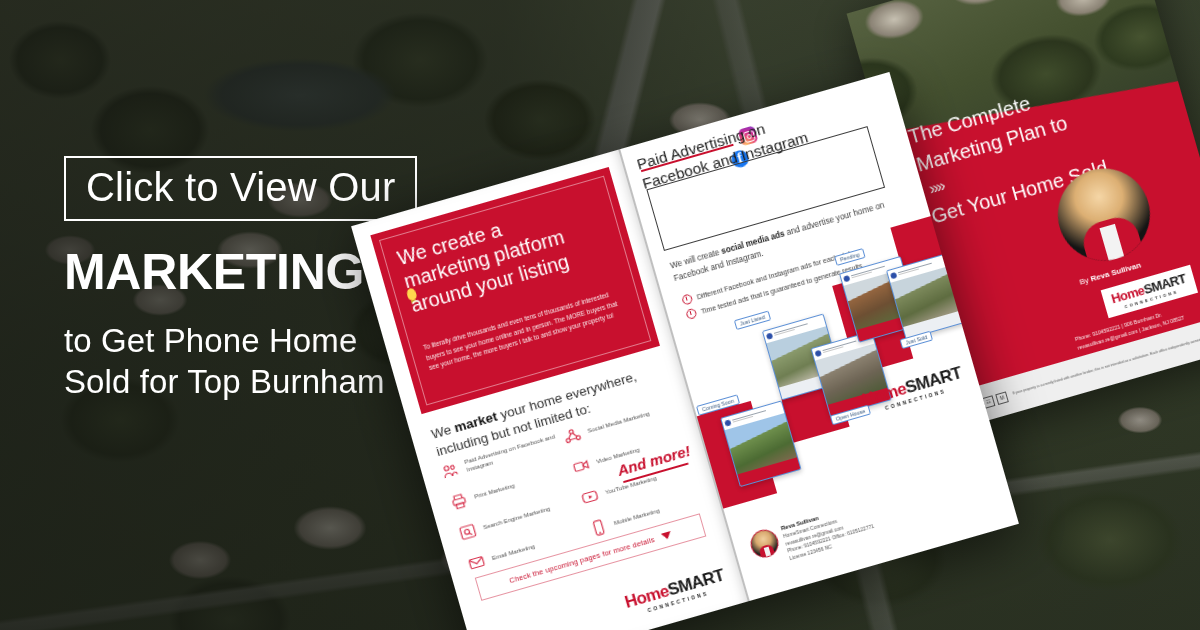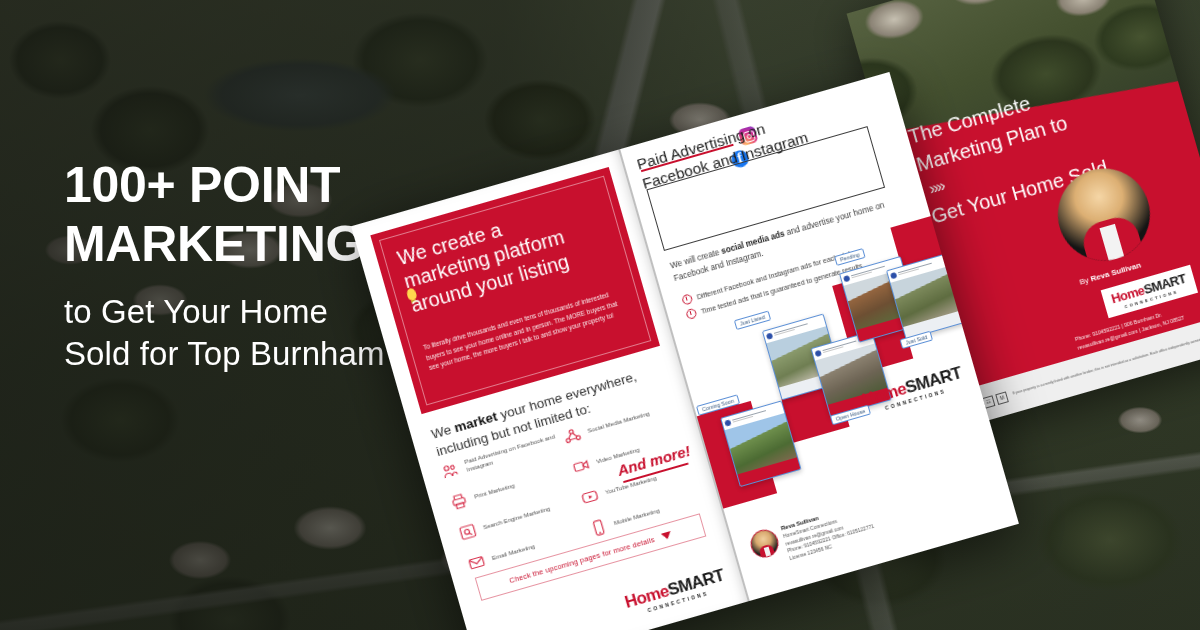--- a/index.html
+++ b/index.html
@@ -382,26 +382,28 @@
 </style>
 </head>
 <body>
 
 <div id="stage">
 
   <div class="photo"></div>
   <div class="photo-dark"></div>
 
   <div class="headline">
+    <div class="cta-box">
+      <div class="cta-box-text">Click to View Our</div>
+    </div>
     <div class="hl-big">
-      <span>100+ POINT</span>
       <span>MARKETING PLAN</span>
     </div>
     <div class="hl-sub">
-      <span>to Get Your Home</span>
+      <span>to Get Phone Home</span>
       <span>Sold for Top Burnham</span>
     </div>
   </div>
 
   <div class="cover">
     <div class="cover-photo"></div>
     <div class="cover-title">
       <span>
           <span>The Complete</span>
         </span>

